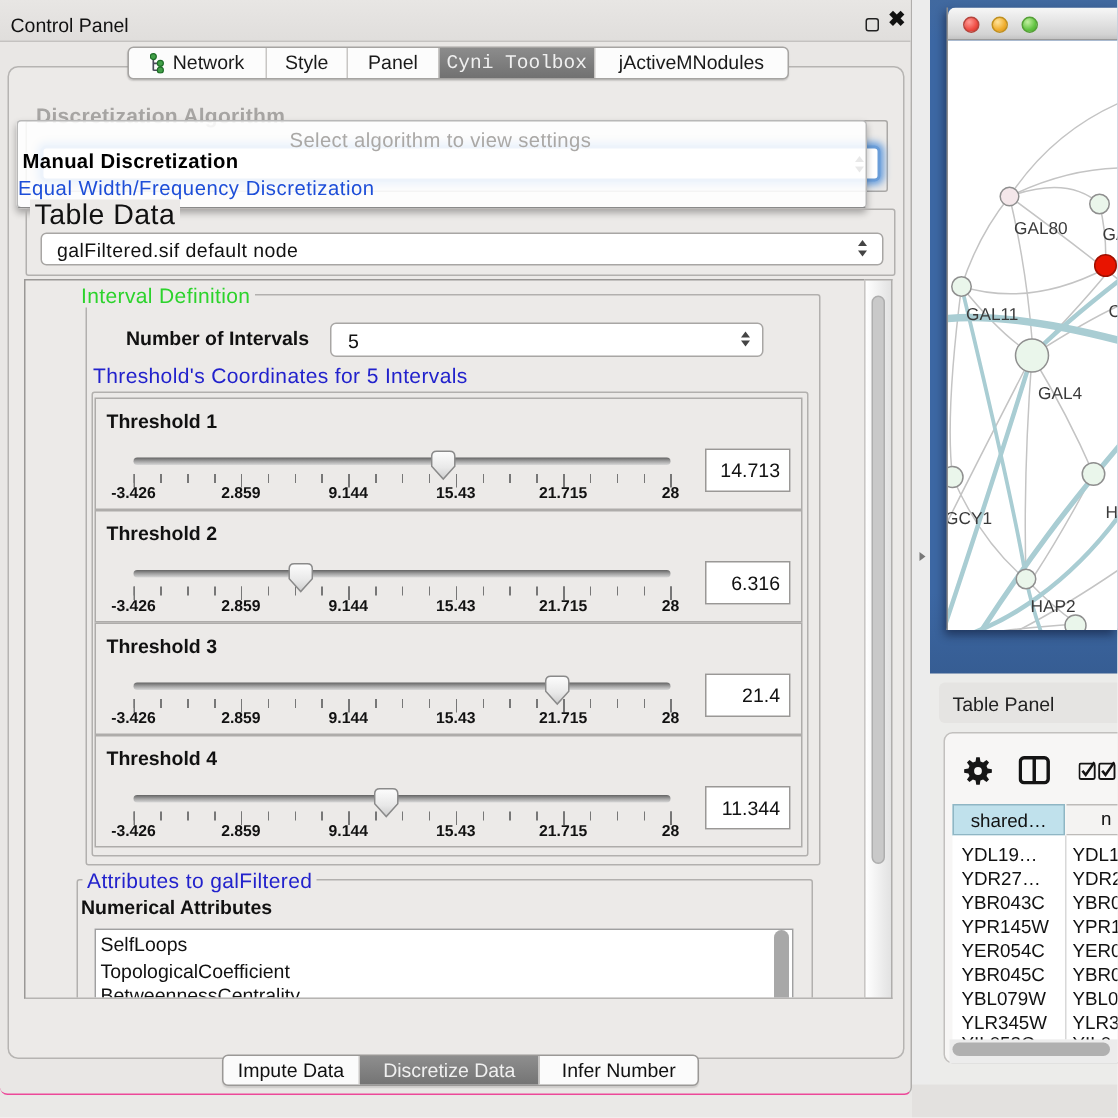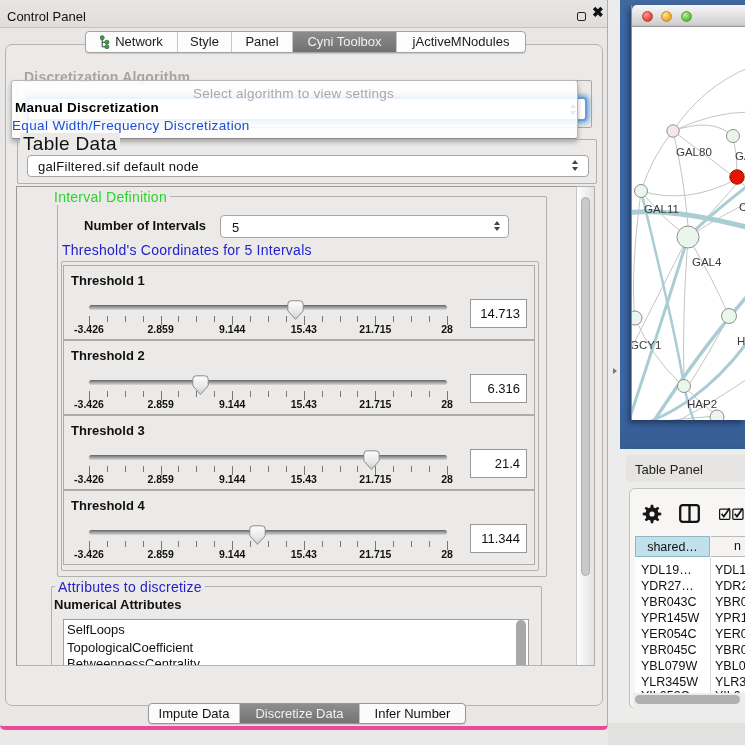--- a/index.html
+++ b/index.html
@@ -3,21 +3,21 @@
 <meta charset="utf-8">
 <style>
   html,body{margin:0;padding:0;}
   *{box-sizing:border-box;}
   body{width:745px;height:745px;overflow:hidden;font-family:"Liberation Sans",sans-serif;}
   .page{position:relative;width:745px;height:745px;background:#e9e8e6;}
   .abs{position:absolute;}
 
   
   .win{position:absolute;left:0;top:0;width:608px;height:730px;
-       background:#e9e7e5;border-right:1px solid #b0aeac;border-bottom:4px solid #ec4899;
+       background:#e9e7e5;border-right:1px solid #b0aeac;border-bottom:1px solid #ec4899;
        border-radius:0 0 5px 5px;}
   .titlebar{position:absolute;left:0;top:0;width:100%;height:28px;
        background:linear-gradient(180deg,#e8e6e4,#e0dedc);border-bottom:1px solid #c4c2c0;}
   .titlebar .t{position:absolute;left:7px;top:9px;font-size:13px;color:#111;}
   .ic-float{position:absolute;left:577px;top:12px;width:9px;height:9px;border:1.6px solid #222;border-radius:2px;}
   .ic-close{position:absolute;left:592px;top:4px;font-size:14px;font-weight:bold;color:#111;}
 
   
   .tabs{position:absolute;left:85px;top:31px;height:22px;background:#fcfcfc;
         border:1px solid #a6a4a2;border-radius:4px;display:flex;box-shadow:0 1px 1px rgba(0,0,0,0.15);}
@@ -251,21 +251,21 @@
                     <stop offset="1" stop-color="#cdcdcd"></stop>
               </linearGradient>
                 </defs>
               <path d="M 4.2,0.8 H 12.8 Q 16.2,0.8 16.2,4.2 V 10.8 L 8.5,19.4 L 0.8,10.8 V 4.2 Q 0.8,0.8 4.2,0.8 Z" fill="url(#g303)" stroke="#8a8a8a" stroke-width="1"></path>
             </svg>
           </div>
           <div class="vbox">11.344</div>
         </div>
 
         <div class="gbox" style="left:34px;top:399px;width:491px;height:120px;"></div>
-        <div class="gtitle" style="left:38px;top:392px;color:#2222cc;">Attributes to discretize</div>
+        <div class="gtitle" style="left:38px;top:392px;color:#2222cc;">Attributes to galFiltered</div>
         <div class="abs" style="left:37px;top:410px;font-size:13px;font-weight:bold;color:#111;">Numerical Attributes</div>
         <div class="list" style="left:46px;top:432px;width:466px;height:47px;overflow:hidden;">
           <div class="abs" style="left:3px;top:2px;">SelfLoops</div>
           <div class="abs" style="left:3px;top:20px;">TopologicalCoefficient</div>
           <div class="abs" style="left:3px;top:36px;">BetweennessCentrality</div>
         </div>
         <div class="abs" style="left:499px;top:433px;width:10px;height:46px;background:#a8a8a8;border-radius:5px 5px 0 0;"></div>
       </div>
 
       <div class="vsb">
@@ -288,21 +288,21 @@
               <path d="M2.2,11.8 H6.8"></path>
             </g>
             <g fill="#42a048" stroke="#1e6d28" stroke-width="0.8">
               <circle cx="2.2" cy="2.7" r="2"></circle>
               <circle cx="6.9" cy="7.2" r="2"></circle>
               <circle cx="6.9" cy="11.8" r="2"></circle>
             </g>
           </svg>Network</div>
       <div class="tab" style="width:54px;">Style</div>
       <div class="tab" style="width:61px;">Panel</div>
-      <div class="tab sel" style="width:104px;">Cyni Toolbox</div>
+      <div class="tab sel" style="width:104px;font-family:Liberation Mono, monospace;">Cyni Toolbox</div>
       <div class="tab" style="width:128px;">jActiveMNodules</div>
     </div>
   </div>
 
   <div class="gapcol"></div>
   <div class="abs" style="left:620px;top:449px;width:125px;height:296px;background:#ececea;"></div>
   <div class="abs" style="left:608px;top:723px;width:137px;height:22px;background:#e3e1df;"></div>
   <div class="blue"></div>
   <div class="netwin">
     <div class="nettb">

